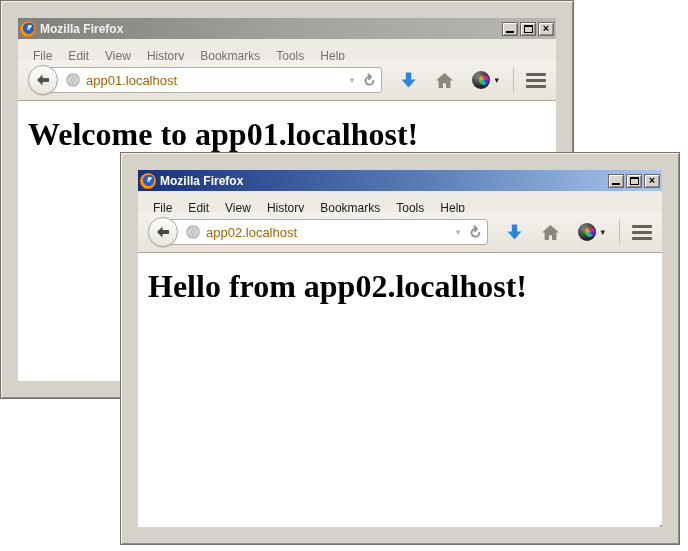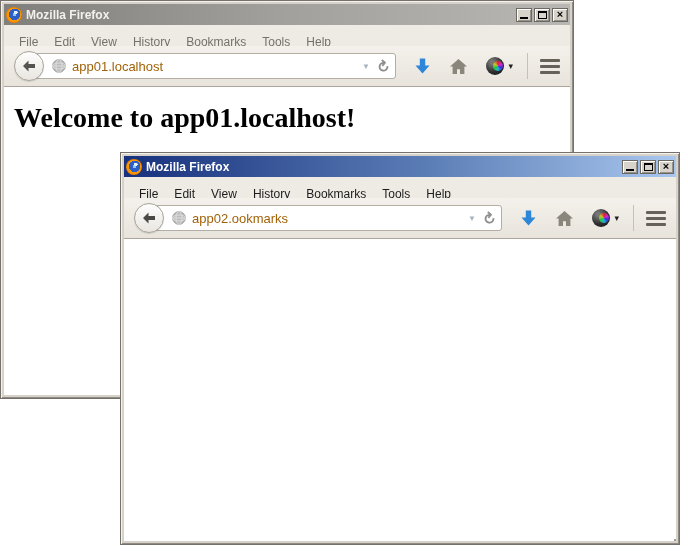--- a/index.html
+++ b/index.html
@@ -3,21 +3,21 @@
 <meta charset="utf-8">
 <style>
   * { box-sizing: border-box; margin: 0; padding: 0; }
   html,body { width: 688px; height: 551px; background: #ffffff; overflow: hidden;
               font-family: "Liberation Sans", sans-serif; }
   .stage { position: relative; width: 688px; height: 551px; background:#fff; }
 
   
   .window { position: absolute; background: #d6d2ca; border: 1px solid #74716b;
             box-shadow: inset 1px 1px 0 #f6f4f0, inset -1px -1px 0 #8f8b84;
-            padding: 3px; display: flex; flex-direction: column; }
+            padding: 17px; display: flex; flex-direction: column; }
   .win-app01 { left: 0; top: 0; width: 574px; height: 399px; z-index: 1; }
   .win-app02 { left: 120px; top: 152px; width: 560px; height: 393px; z-index: 2; }
 
   
   .titlebar { height: 21px; flex: 0 0 21px; display: flex; align-items: center;
               padding: 0 2px; }
   .active .titlebar   { background: linear-gradient(90deg,#17317d 0%,#5b7db6 55%,#a9c7ee 100%); }
   .inactive .titlebar { background: linear-gradient(90deg,#807f7c 0%,#a3a19e 50%,#b9b7b3 100%); }
   .title { color: #ffffff; font-size: 12px; font-weight: bold; margin-left: 4px;
            white-space: nowrap; }
@@ -71,21 +71,21 @@
                    opacity: .95; }
   .caret { font-size: 9px; color: #222; margin-left: 4px; }
   .sep { width: 1px; height: 26px; background: #c6c1b7; margin-left: 14px; }
   .hamburger { margin-left: 12px; display: flex; flex-direction: column;
                justify-content: center; }
   .hamburger i { display: block; width: 20px; height: 3px; background: #66625a;
                  border-radius: 1px; margin: 1.5px 0; }
 
   
   .content { flex: 1 1 auto; background: #ffffff; position: relative; overflow: hidden; }
-  .content h1 { font-family: "Liberation Serif", "DejaVu Serif", serif; font-size: 28px;
+  .content h1 { font-family: "Liberation Serif", "DejaVu Serif", serif; font-size: 32px;
                 font-weight: bold; color: #000; margin: 15px 0 0 0; padding-left: 10px;
                 white-space: nowrap; }
   .grip { position: absolute; right: 4px; bottom: 4px; width: 2px; height: 2px;
           background: transparent;
           box-shadow: 8px 0 #a29d93, 4px 4px #a29d93, 8px 4px #a29d93,
                       0 8px #a29d93, 4px 8px #a29d93, 8px 8px #a29d93,
                       9px 1px #fff, 5px 5px #fff, 9px 5px #fff,
                       1px 9px #fff, 5px 9px #fff, 9px 9px #fff; }
 </style>
 </head>
@@ -189,21 +189,21 @@
             <path d="M7.5 2.5 L2 8 L7.5 13.5 L7.5 10 L14 10 L14 6 L7.5 6 Z" fill="#4b4945"></path>
           </svg>
       </span>
       <span class="urlbar">
         <svg class="globe" viewBox="0 0 14 14">
           <circle cx="7" cy="7" r="6.3" fill="#bcbcbc" stroke="#9a9a9a"></circle>
           <ellipse cx="7" cy="7" rx="3" ry="6.3" fill="none" stroke="#dddddd"></ellipse>
           <ellipse cx="7" cy="7" rx="6.3" ry="3" fill="none" stroke="#dddddd"></ellipse>
           <line x1="0.7" y1="7" x2="13.3" y2="7" stroke="#dddddd"></line>
         </svg>
-        <span class="url-text">app02.ookmarks</span>
+        <span class="url-text">app02.localhost</span>
         <span class="url-drop">▼</span>
         <span class="reload">↻</span>
       </span>
       <span class="tool-btn">
         <svg width="17" height="18" viewBox="0 0 17 18">
             <path d="M5.8 1.5 h5.4 v7 h4.3 L8.5 16.5 L1.5 8.5 h4.3 z" fill="#2e86d8"></path>
           </svg>
       </span>
       <span class="tool-btn">
         <svg width="19" height="17" viewBox="0 0 19 17">
@@ -215,17 +215,18 @@
         <span class="caret">▾</span>
       </span>
       <span class="sep"></span>
       <span class="hamburger">
           <i></i>
           <i></i>
           <i></i>
         </span>
     </div>
     <div class="content">
+      <h1>Hello from app02.localhost!</h1>
       <span class="grip"></span>
     </div>
   </div>
 
 </div>
 
 </body></html>

